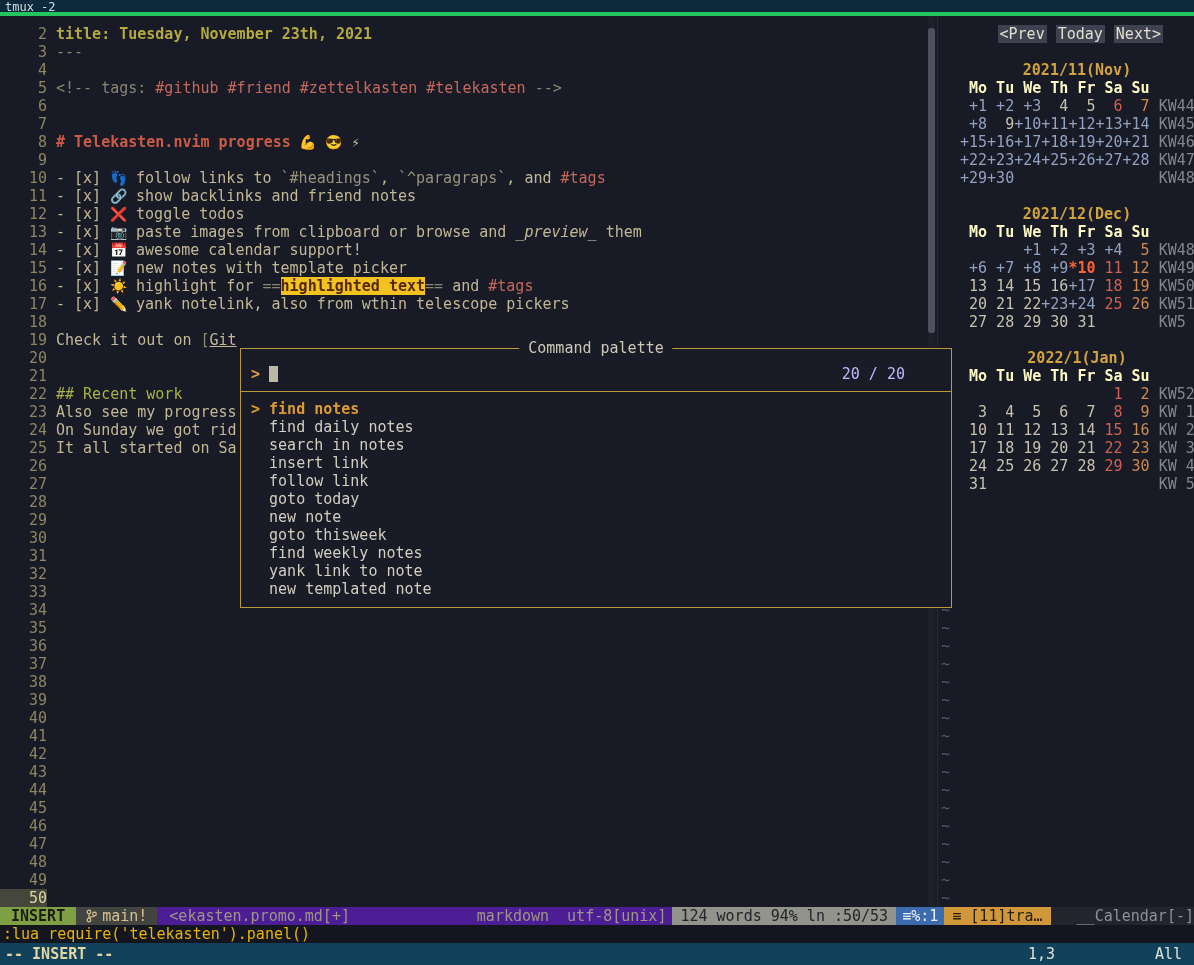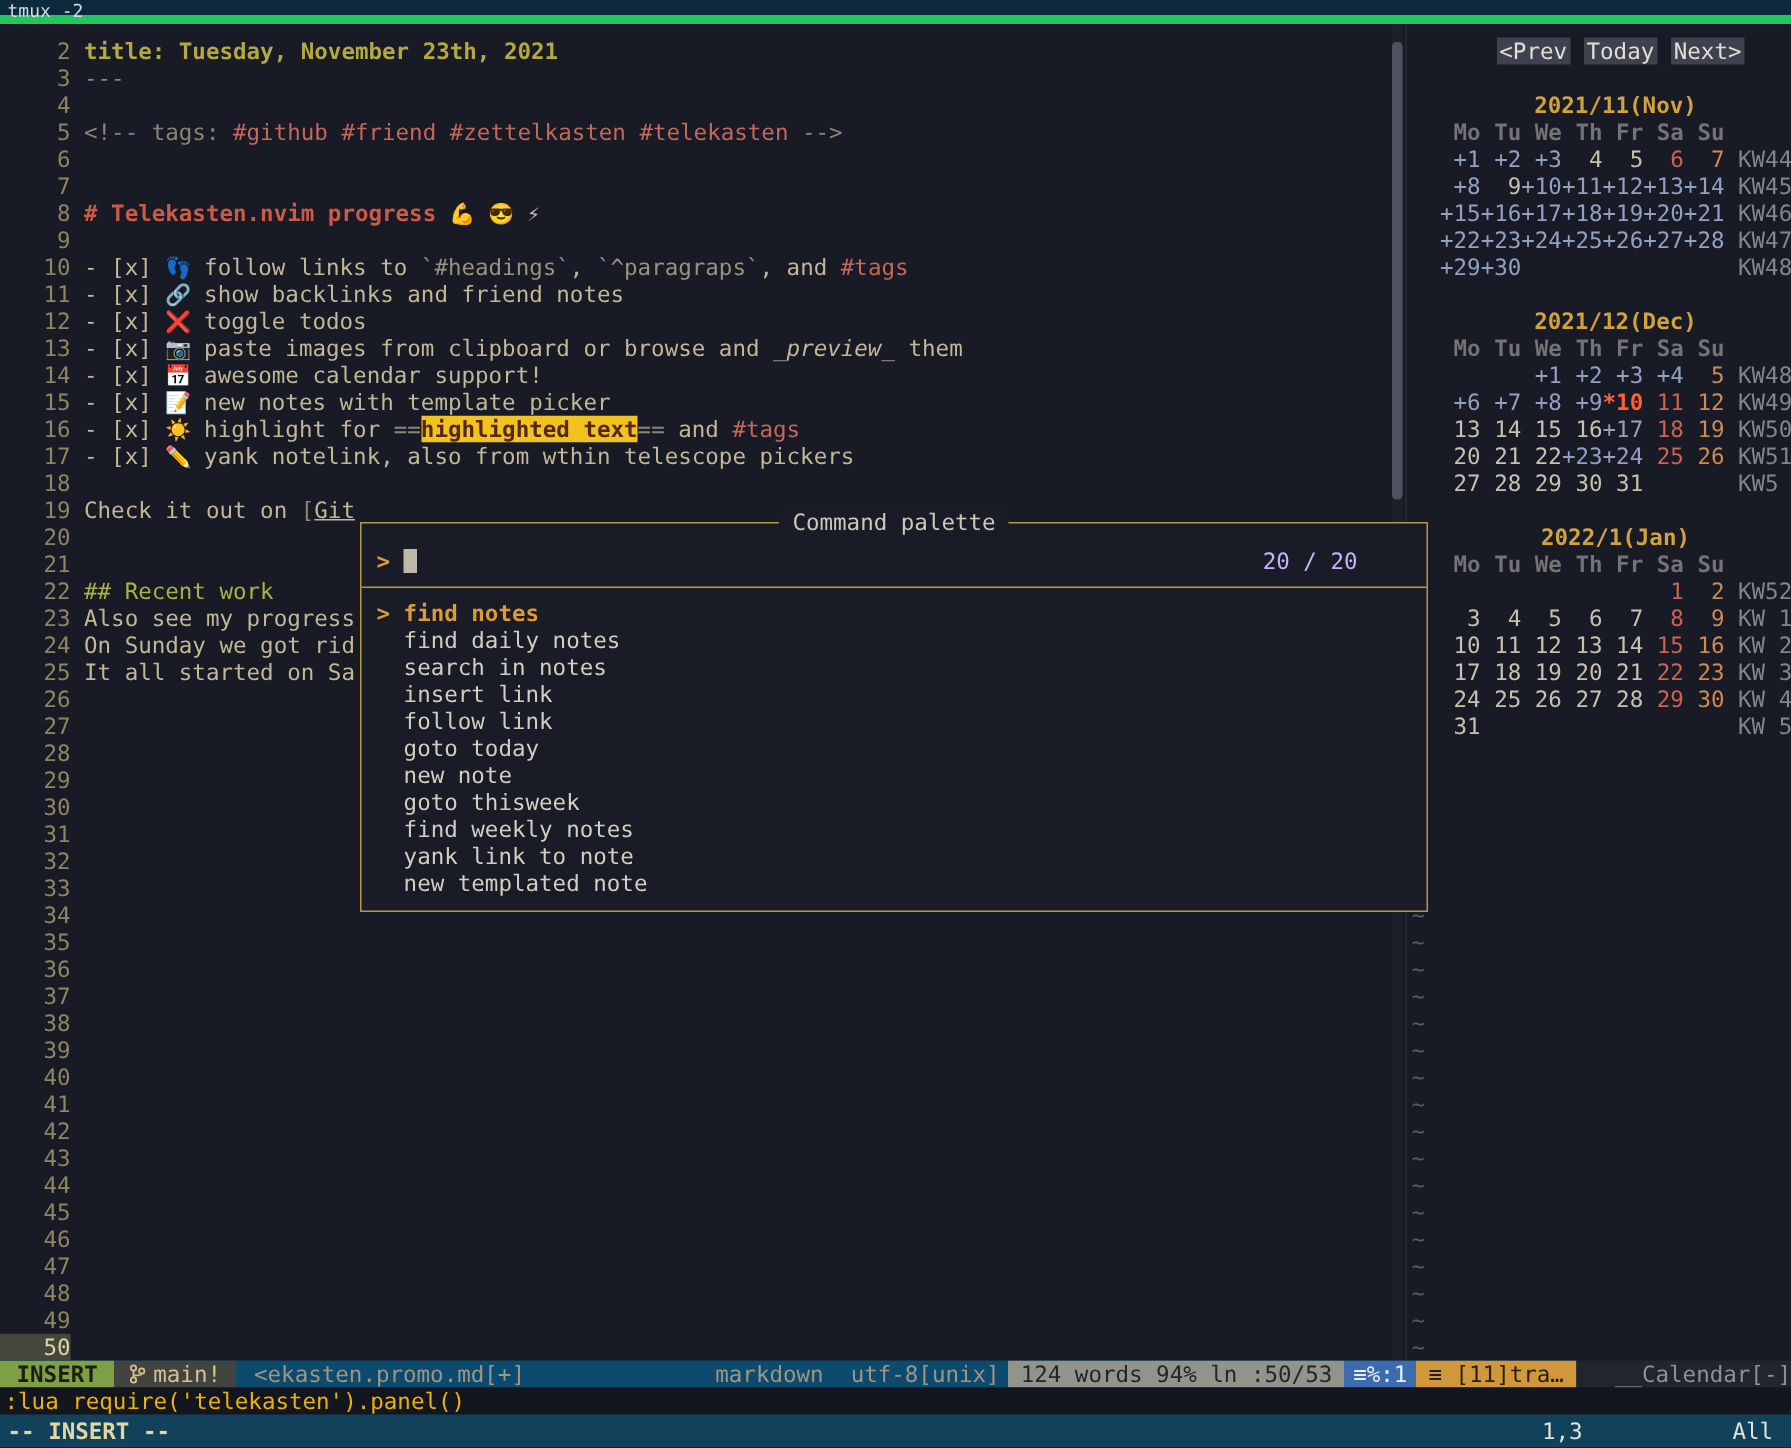--- a/index.html
+++ b/index.html
@@ -1,21 +1,21 @@
 <!DOCTYPE html>
 <html><head>
 <meta charset="utf-8">
 <style>
   *{box-sizing:border-box;margin:0;padding:0}
   html,body{width:1194px;height:965px;overflow:hidden}
   body{position:relative;background:#14161f;font-family:"DejaVu Sans Mono",monospace;
        font-size:15px;line-height:18px;color:#c6c0aa}
   
   .topbar{position:absolute;top:0;left:0;width:1194px;height:16px;background:#0c2a3c;
-          border-bottom:6px solid #22c55e;font-size:12px;line-height:15px;color:#d6dde2;padding-left:5px}
+          border-bottom:4px solid #22c55e;font-size:12px;line-height:15px;color:#d6dde2;padding-left:5px}
   
   .workspace{position:absolute;top:16px;left:0;width:1194px;height:891px;background:#181a26}
   .editor{position:absolute;left:0;top:0;width:937px;height:100%;overflow:hidden}
   .ed-rows{position:absolute;top:9px;left:0;right:9px}
   .ed-row{display:flex;height:18px;overflow:hidden}
   .gut{flex:none;width:47px;text-align:right;color:#8d8662}
   .gut.cur{background:#45473d;color:#ded6a0}
   .ed-text{padding-left:9px;white-space:pre}
   .s-title{color:#b3a93f;font-weight:bold}
   .s-meta{color:#8b8574}
@@ -31,21 +31,21 @@
   .sb-track{position:absolute;left:928px;top:0;bottom:0;width:7px;background:#1d1f2a}
   .sb-thumb{position:absolute;left:928px;top:12px;width:7px;height:305px;background:#4e5260;border-radius:3px}
   .vsep{position:absolute;left:937px;top:0;bottom:0;width:1px;background:#262834}
   
   .calpane{position:absolute;left:938px;top:0;width:256px;height:100%}
   .cal-nav{position:absolute;top:9px;right:31px;display:flex;gap:9px;height:18px}
   .cal-nav .navbtn{background:#3e4150;color:#e3dfcf;padding:0 2px;cursor:default}
   .cal-body{position:absolute;top:45px;left:22px;width:234px;white-space:pre}
   .cal-row{height:18px;white-space:pre}
   .cal-title{color:#d2a33c;font-weight:bold;text-align:center}
-  .cal-head{font-weight:bold;color:#737373}
+  .cal-head{font-weight:bold;color:#fef9c3}
   .cd-day{color:#c6c1ae}
   .cd-note{color:#91a1c0}
   .cd-sat{color:#cf6052}
   .cd-sun{color:#cf8a50}
   .cd-today{color:#ff6230;font-weight:bold}
   .cd-kw{color:#82858f}
   .tilde-col{position:absolute;left:3px;top:585px}
   .tilde{height:18px;color:#555b68}
   
   .popup{position:absolute;left:240px;top:332px;width:712px;height:260px;background:#191b27;
@@ -56,21 +56,21 @@
   .pp-prompt .pr{color:#e09b3d;font-weight:bold}
   .pp-cursor{display:inline-block;width:9px;height:16px;background:#bdb8a8;margin-left:9px}
   .pp-counter{margin-left:auto;margin-right:36px;color:#c4b5fd}
   .pp-sep{height:1px;background:#b89a3e;margin-top:8px}
   .pp-items{margin-top:8px}
   .pp-item{height:18px;padding-left:10px;white-space:pre;color:#d2cec0}
   .pp-item .pp-caret{color:#de9a33;font-weight:bold}
   .pp-item.sel{color:#de9a33;font-weight:bold}
   
   .statusline{position:absolute;top:907px;left:0;width:1194px;height:18px;display:flex}
-  .sl-left{width:1070px;display:flex;background:#0c4a6e;overflow:hidden}
+  .sl-left{width:1070px;display:flex;background:#4c1d95;overflow:hidden}
   .seg{display:flex;align-items:center;white-space:pre}
   .seg-mode{background:#7f9f45;color:#1c1e15;font-weight:bold;padding:0 11px}
   .seg-branch{background:#42443f;color:#d7c092;padding:0 10px;gap:5px}
   .seg-file{color:#9d9685;padding:0 12px}
   .seg-ft{color:#9d9685;padding:0 12px}
   .seg-enc{color:#9d9685;padding:0 6px}
   .sl-spacer{flex:1}
   .seg-stats{background:#92938b;color:#23242c;padding:0 8px}
   .seg-pos{background:#3c6cad;color:#e9edf4;padding:0 6px}
   .seg-tabs{background:#d0983a;color:#261f10;padding:0 8px}

